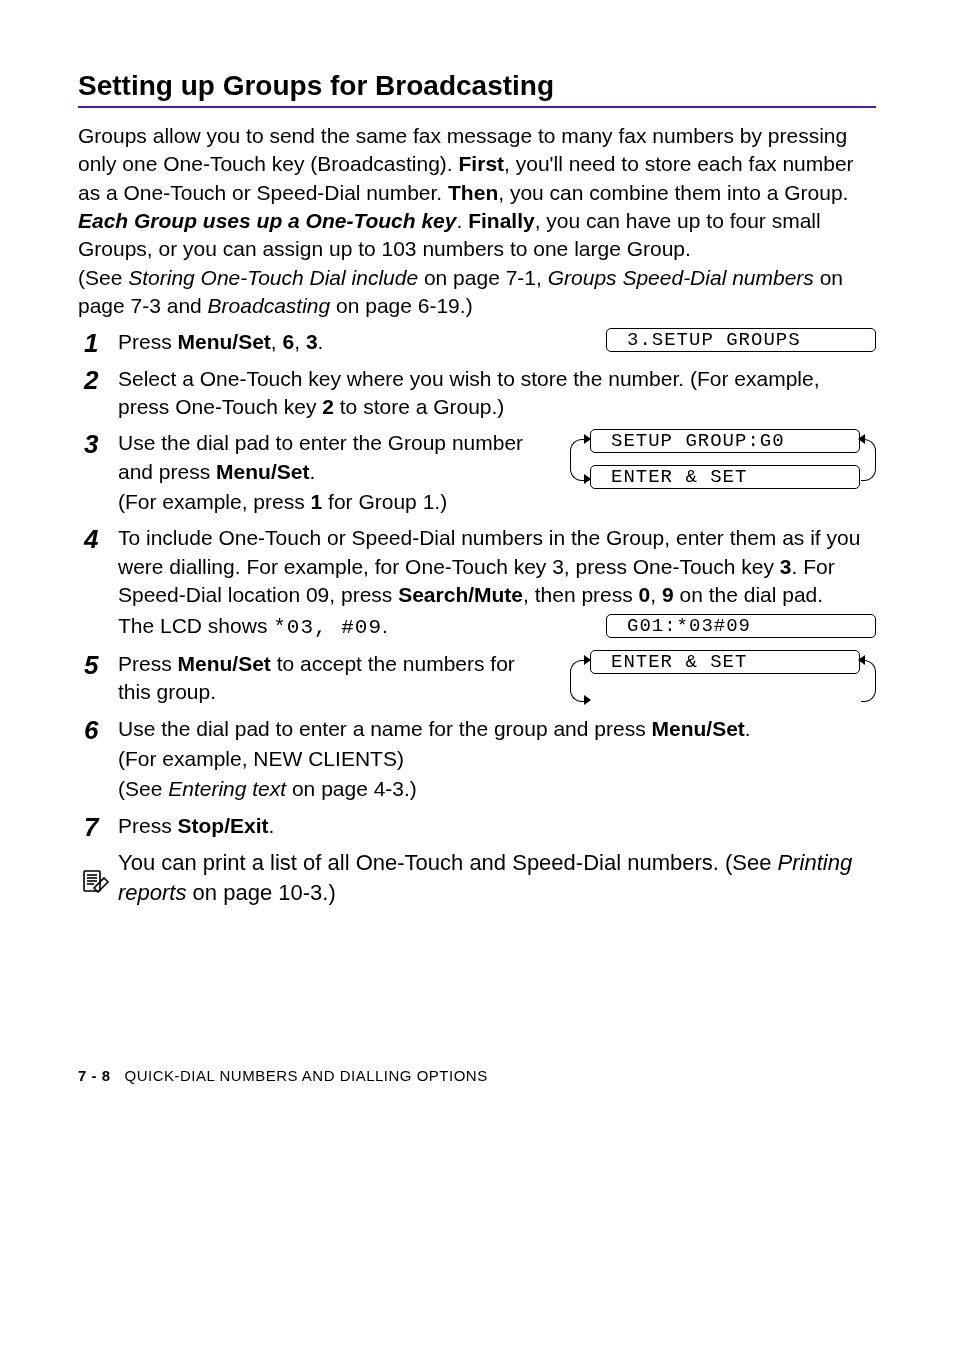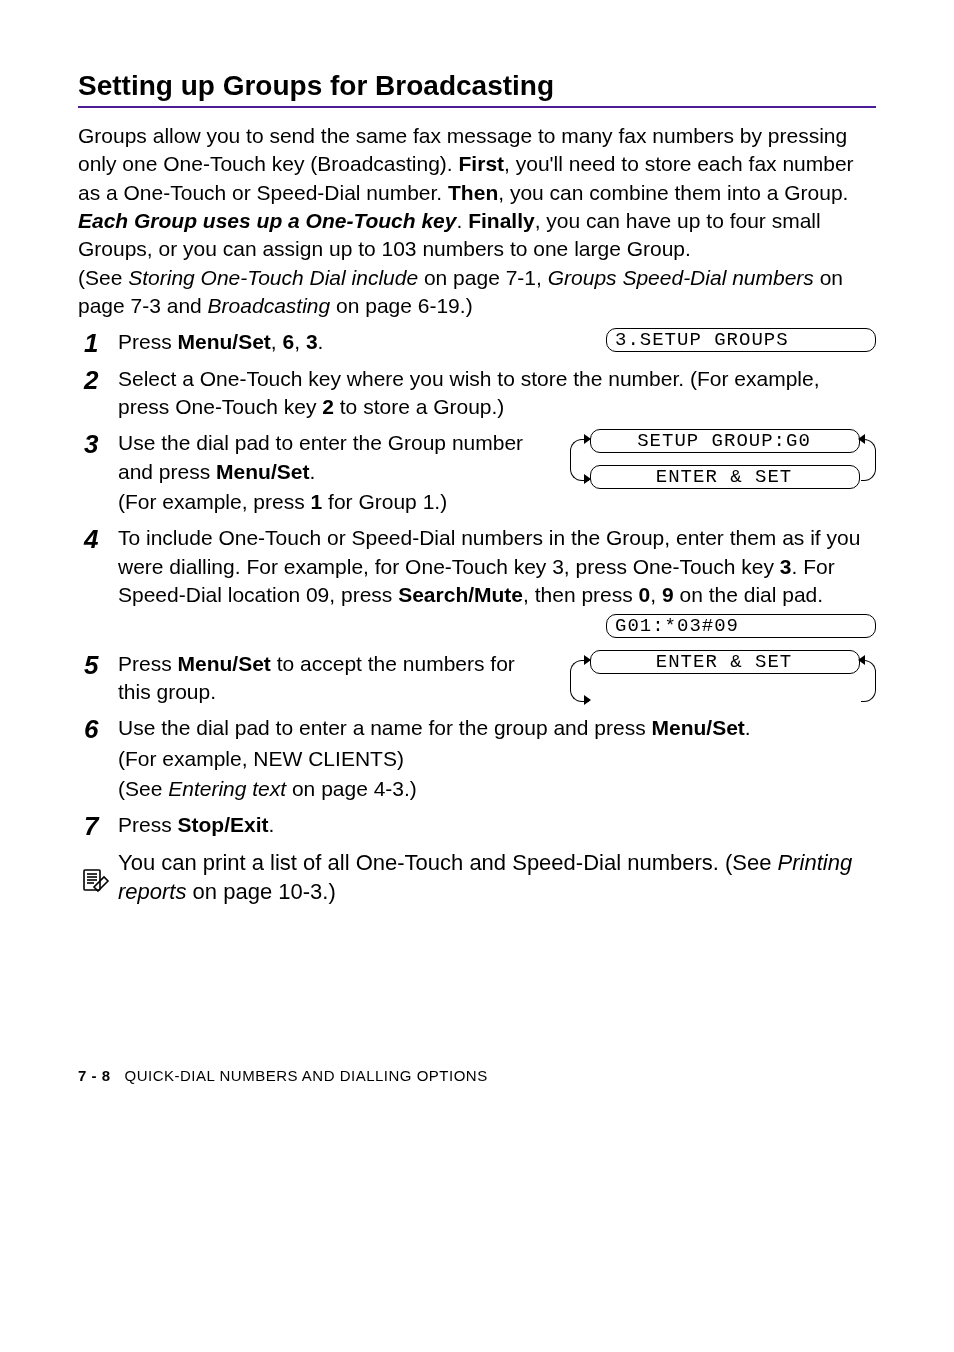--- a/index.html
+++ b/index.html
@@ -55,22 +55,22 @@
   }
   .step-main { display: block; }
   .step-sub { display: block; margin-top: 2px; }
   .mono { font-family: "Courier New", Courier, monospace; letter-spacing: 1px; }
   b { font-weight: bold; }
   i { font-style: italic; }
 
   .lcd {
     display: inline-block;
     border: 1.5px solid #000;
-    border-radius: 10px;
-    padding: 0 10px 2px 8px;
+    border-radius: 5px;
+    padding: 0 10px 2px 20px;
     font-family: "Courier New", Courier, monospace;
     font-size: 19px;
     line-height: 22px;
     height: 24px;
     letter-spacing: 1px;
     min-width: 270px;
     vertical-align: middle;
   }
 
   .lcd-float-right {
@@ -79,21 +79,21 @@
     margin-bottom: 4px;
   }
 
   .lcd-stack {
     float: right;
     margin-left: 16px;
     position: relative;
     padding-left: 24px;
     padding-right: 16px;
   }
-  .lcd-stack .lcd { display: block; margin-bottom: 12px; text-align: center; }
+  .lcd-stack .lcd { display: block; margin-bottom: 12px; }
   .lcd-stack .lcd:last-child { margin-bottom: 0; }
 
   
   .lcd-stack::before {
     content: "";
     position: absolute;
     left: 4px;
     top: 10px;
     width: 18px;
     height: 40px;
@@ -199,20 +199,23 @@
       <span class="step-sub">
         <span>(For example, press </span><b>1</b><span> for Group 1.)</span>
       </span>
     </li>
 
     <li class="clearfix">
       <span class="step-main">
         <span>To include One-Touch or Speed-Dial numbers in the Group, enter them as if you were dialling. For example, for One-Touch key 3, press One-Touch key </span><b>3</b><span>. For Speed-Dial location 09, press </span><b>Search/Mute</b><span>, then press </span><b>0</b><span>, </span><b>9</b><span> on the dial pad.</span>
       </span>
       <span class="lcd lcd-float-right" style="margin-top:4px;">G01:*03#09</span>
+      <span class="step-sub">
+        <span>The LCD shows </span><span class="mono">*03, #09</span><span>.</span>
+      </span>
     </li>
 
     <li class="clearfix">
       <div class="lcd-stack">
         <span class="ah-left-top"></span>
         <span class="ah-left-bot"></span>
         <span class="ah-right-top"></span>
         <span class="lcd">ENTER &amp; SET</span>
       </div>
       <span class="step-main">

